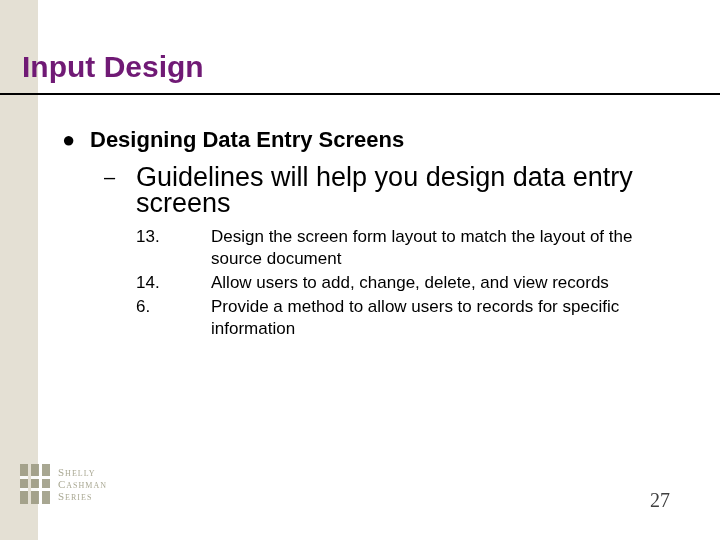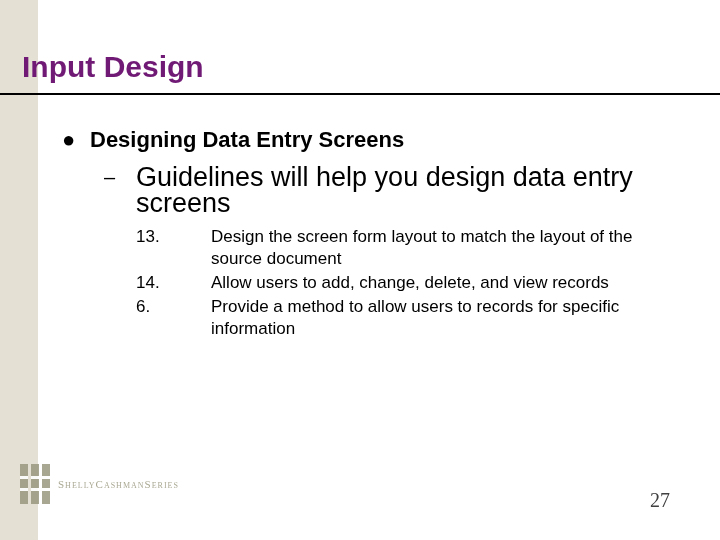--- a/index.html
+++ b/index.html
@@ -121,21 +121,21 @@
     position: absolute;
     left: 0;
     width: 8px;
     height: 3px;
     background: #ffffff;
   }
   .logo-bar::before { top: 12px; }
   .logo-bar::after  { top: 24px; }
   .logo-text {
     display: flex;
-    flex-direction: row;
+    flex-direction: column;
     font-family: Georgia, 'Times New Roman', serif;
     color: #9a987f;
     font-size: 11px;
     line-height: 12px;
     letter-spacing: 1px;
   }
   .logo-text .small {
     font-size: 11px;
     font-variant: small-caps;
   }

